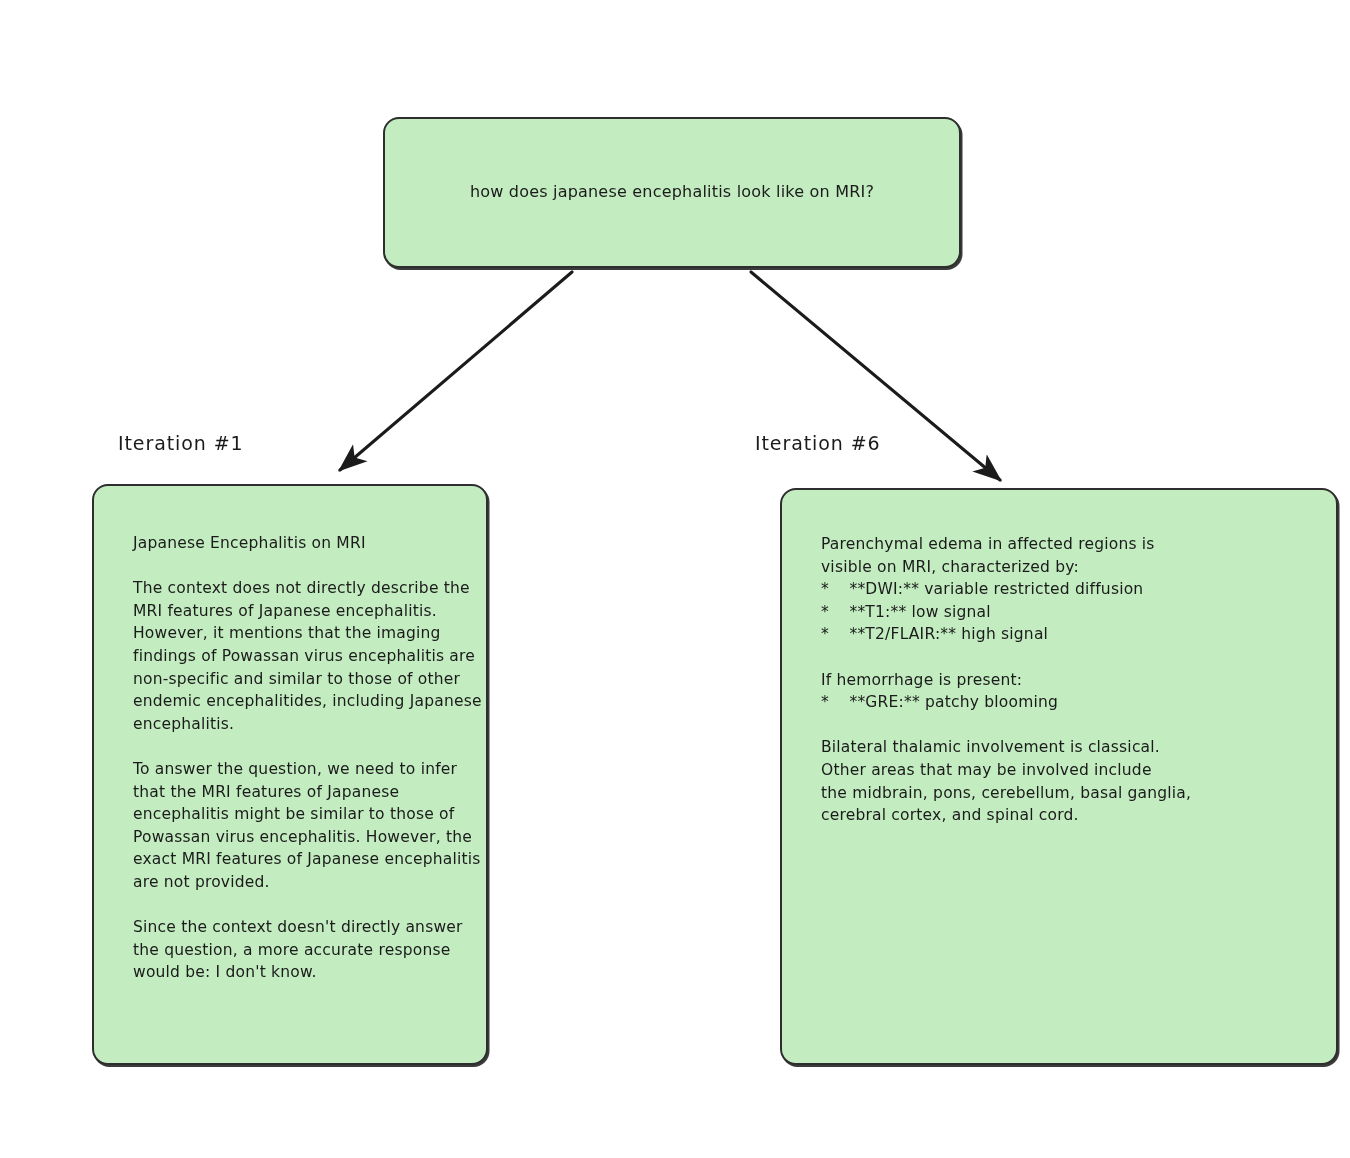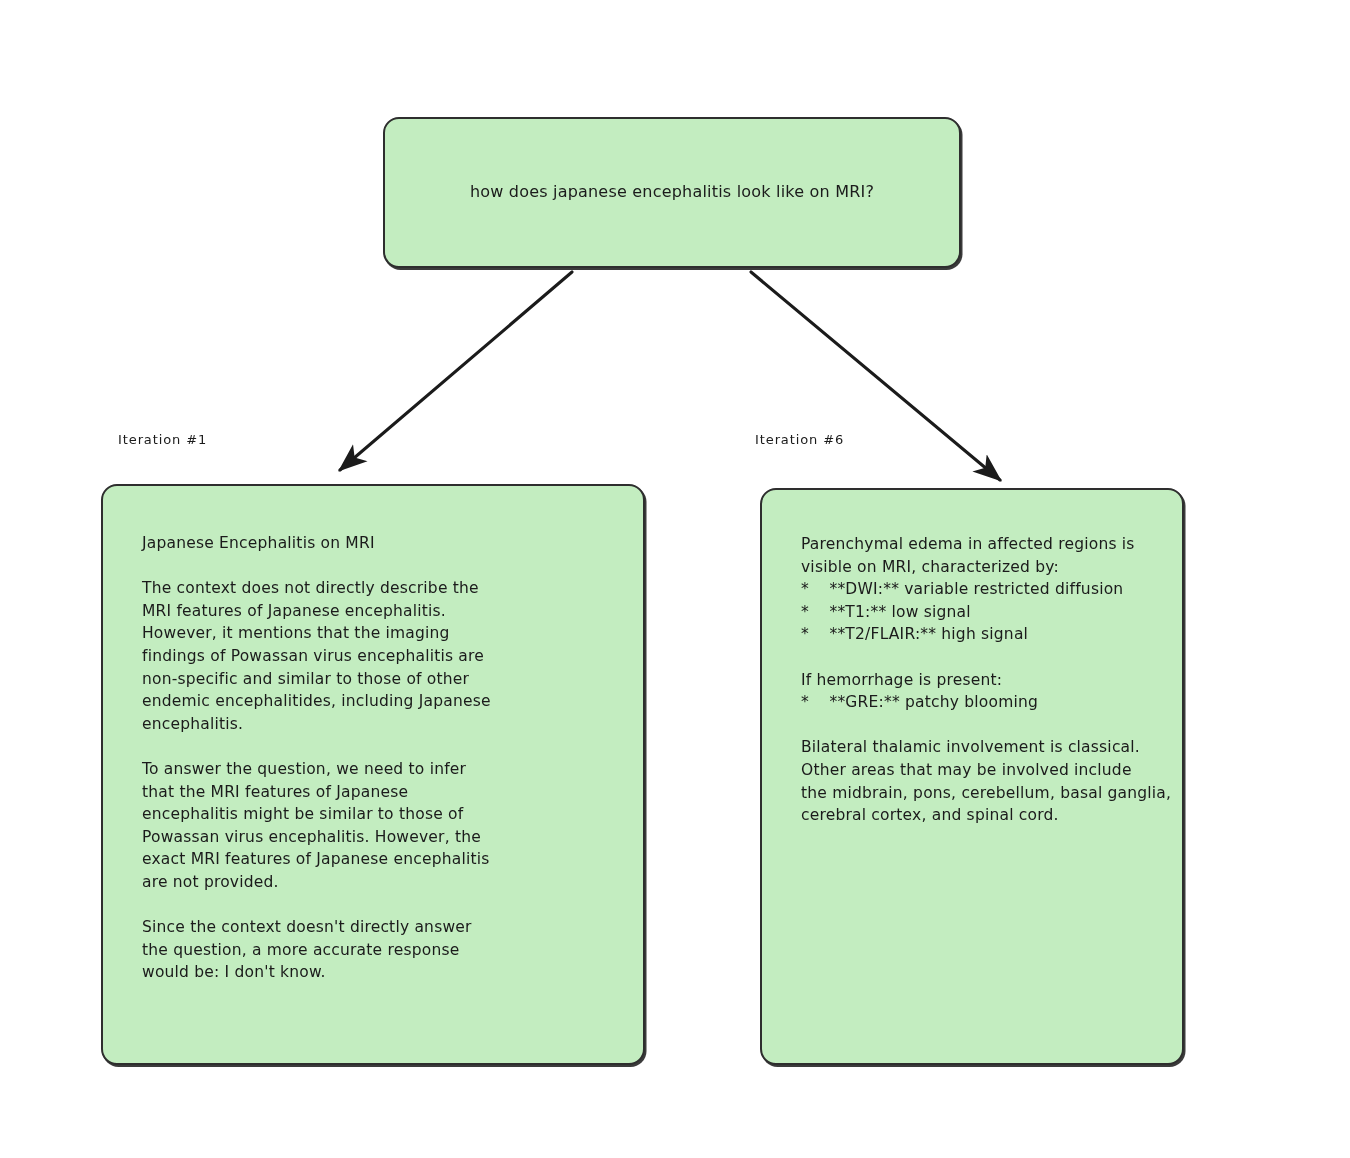--- a/index.html
+++ b/index.html
@@ -61,51 +61,51 @@
     justify-content: center;
   }
   #node-root .node-text {
     font-size: 16px;
     text-align: center;
     padding: 0 26px;
   }
 
   
   #node-iter1 {
-    left: 101px;
+    left: 92px;
     top: 484px;
-    width: 544px;
+    width: 396px;
     height: 581px;
   }
   #node-iter1 .node-text {
     position: absolute;
     left: 39px;
     top: 46px;
     width: 418px;
   }
 
   
   #node-iter3 {
-    left: 760px;
+    left: 780px;
     top: 488px;
-    width: 424px;
+    width: 558px;
     height: 577px;
   }
   #node-iter3 .node-text {
     position: absolute;
     left: 39px;
     top: 43px;
     width: 412px;
   }
 
   
   .edge-label {
     position: absolute;
     font-family: "DejaVu Sans", sans-serif;
-    font-size: 13px;
+    font-size: 19px;
     color: #1b1b1b;
     letter-spacing: 0.9px;
     white-space: nowrap;
   }
   #edge-label-1 { left: 118px; top: 432px; }
   #edge-label-3 { left: 755px; top: 432px; }
 </style>
 </head>
 <body>
 

